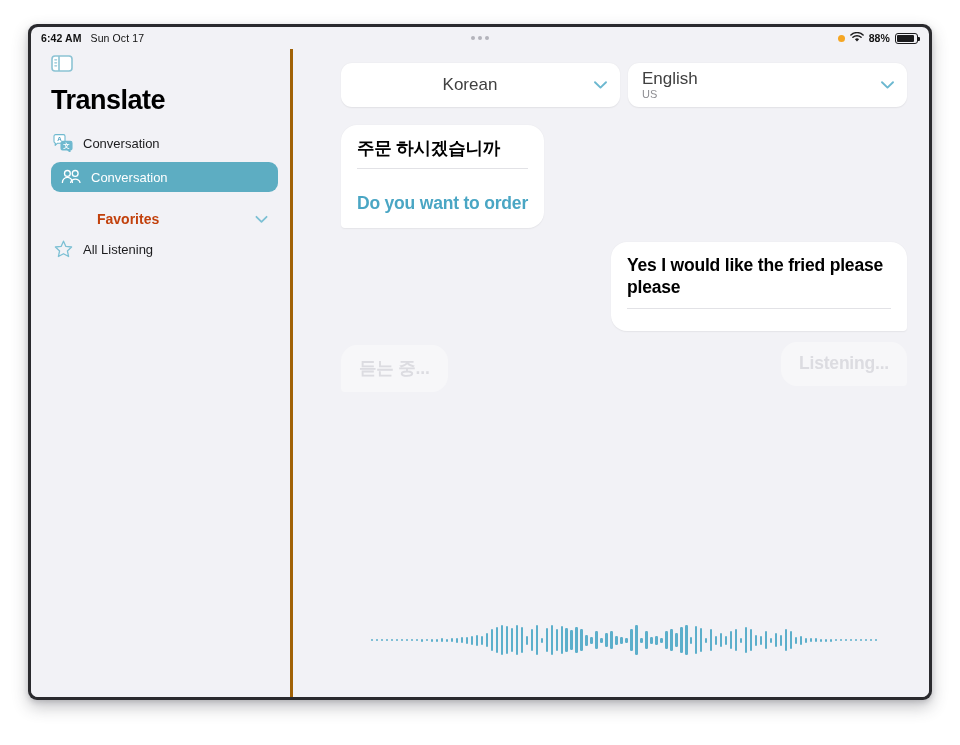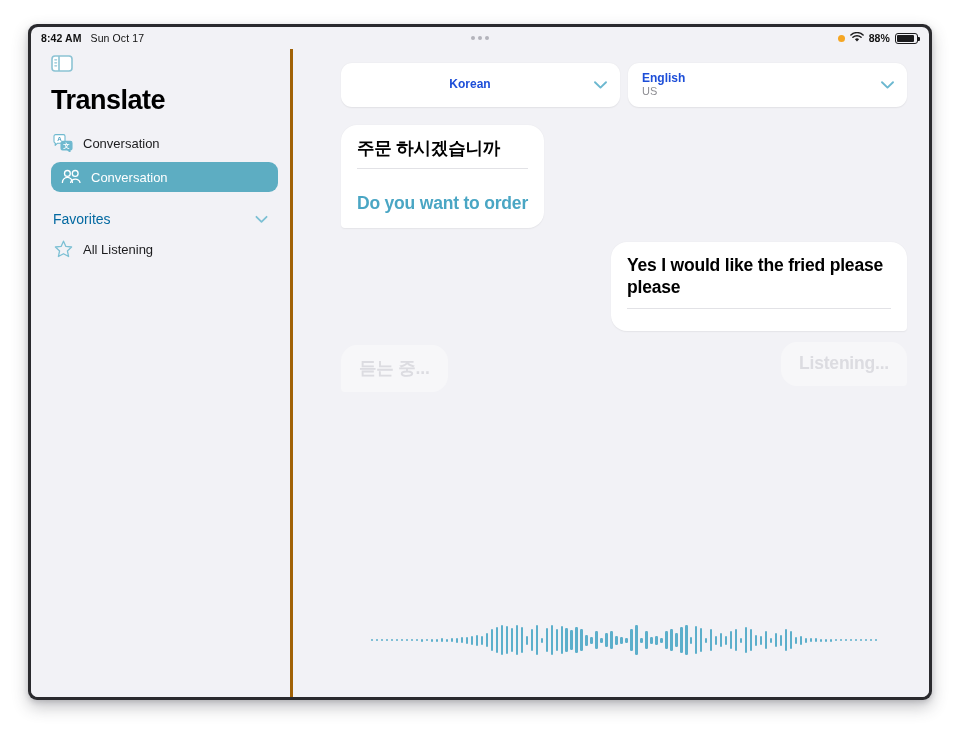--- a/index.html
+++ b/index.html
@@ -142,22 +142,23 @@
     flex: 0 0 20px;
   }
 
   .section-header {
     display: flex;
     align-items: center;
     padding: 14px 10px 6px 10px;
   }
   .section-header .sh-title {
     font-size: 14px;
-    font-weight: normal;
-    color: #0369a1;
+    font-weight: bold;
+    color: #c2410c;
+    margin-left: 44px;
   }
   .section-header .sh-chevron { margin-left: auto; }
 
   
   #main-panel {
     flex: 1 1 auto;
     background: #f2f2f6;
     display: flex;
     flex-direction: column;
     min-width: 0;
@@ -180,23 +181,23 @@
     padding: 0 12px 0 14px;
     box-shadow: 0 0.5px 1.5px rgba(0,0,0,0.07);
   }
   .lang-select .ls-text {
     flex: 1 1 auto;
     min-width: 0;
     overflow: hidden;
   }
   .lang-select.centered .ls-text { text-align: center; }
   .ls-name {
-    font-size: 12px;
-    font-weight: bold;
-    color: #1d4ed8;
+    font-size: 17px;
+    font-weight: normal;
+    color: #404040;
     line-height: 1.15;
     white-space: nowrap;
   }
   .ls-sub {
     font-size: 11px;
     color: #8e8e93;
     line-height: 1.2;
     white-space: nowrap;
   }
   .ls-chevron { flex: 0 0 auto; margin-left: 8px; }
@@ -284,21 +285,21 @@
   }
 </style>
 </head>
 <body>
 
 <div id="device-frame">
   <div id="device-screen">
 
     <div id="status-bar">
       <div class="sb-left">
-        <span class="sb-time">8:42 AM</span>
+        <span class="sb-time">6:42 AM</span>
         <span class="sb-date">Sun Oct 17</span>
       </div>
 
       <div class="sb-center">
         <div class="sb-dots">
           <i></i>
           <i></i>
           <i></i>
         </div>
       </div>

